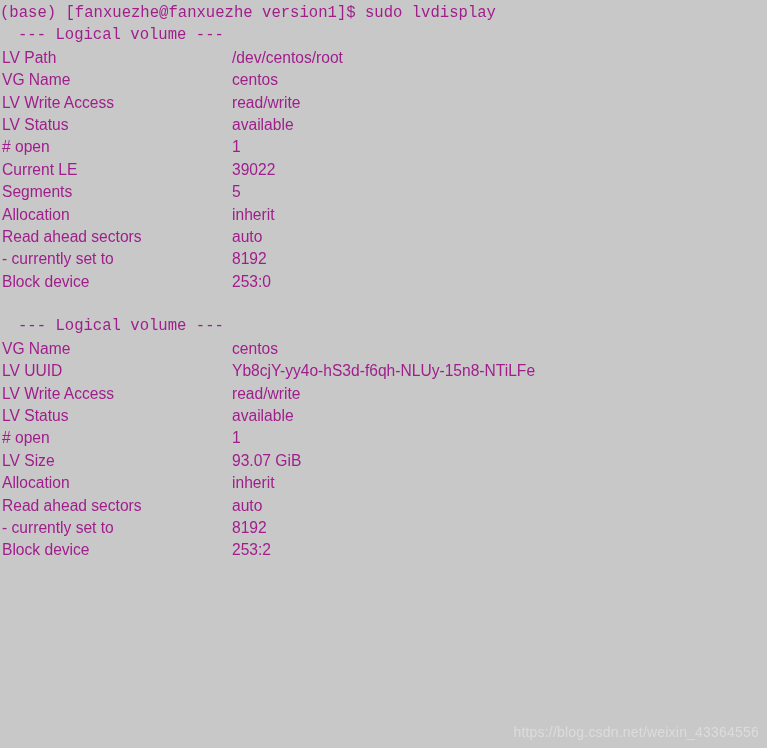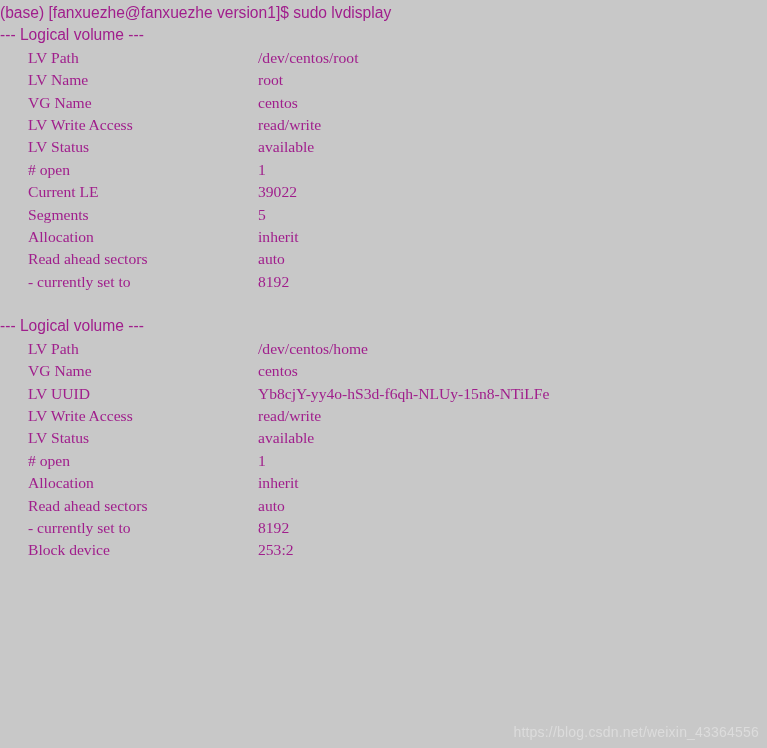--- a/index.html
+++ b/index.html
@@ -25,47 +25,47 @@
   }
 
   .line {
     display: block;
     height: 22.4px;
     line-height: 22.4px;
     white-space: pre;
     font-size: 15.6px;
     letter-spacing: 0px;
     color: #a01e8c;
-    font-family: Liberation Sans, sans-serif;
+    font-family: Liberation Mono, monospace;
   }
 
   
   .line.prompt {
     padding-left: 0px;
   }
 
   
   .line.body {
-    padding-left: 0;
+    padding-left: 18px;
   }
 
   .line.blank {
     color: transparent;
   }
 
   
   .row {
     display: block;
     height: 22.4px;
     line-height: 22.4px;
     font-size: 15.6px;
     color: #a01e8c;
     white-space: pre;
-    padding-left: 28px;
-    font-family: Liberation Serif, serif;
+    padding-left: 2px;
+    font-family: Liberation Sans, sans-serif;
   }
   .row .k {
     display: inline-block;
     width: 230px;
     white-space: pre;
     overflow: visible;
   }
   .row .v {
     white-space: pre;
   }
@@ -85,38 +85,38 @@
 </head>
 <body>
 
 <div id="terminal">
 
   <div class="line prompt">(base) [fanxuezhe@fanxuezhe version1]$ sudo lvdisplay</div>
 
   <div id="output">
       <div class="line body">--- Logical volume ---</div>
       <div class="row"><span class="k">LV Path</span><span class="v">/dev/centos/root</span></div>
-      <div class="row"><span class="k">LV Name</span><span class="v">root</span></div>
       <div class="row"><span class="k">VG Name</span><span class="v">centos</span></div>
       <div class="row"><span class="k">LV Write Access</span><span class="v">read/write</span></div>
       <div class="row"><span class="k">LV Status</span><span class="v">available</span></div>
       <div class="row"><span class="k"># open</span><span class="v">1</span></div>
       <div class="row"><span class="k">Current LE</span><span class="v">39022</span></div>
       <div class="row"><span class="k">Segments</span><span class="v">5</span></div>
       <div class="row"><span class="k">Allocation</span><span class="v">inherit</span></div>
       <div class="row"><span class="k">Read ahead sectors</span><span class="v">auto</span></div>
       <div class="row"><span class="k">- currently set to</span><span class="v">8192</span></div>
+      <div class="row"><span class="k">Block device</span><span class="v">253:0</span></div>
       <div class="line blank"> </div>
       <div class="line body">--- Logical volume ---</div>
-      <div class="row"><span class="k">LV Path</span><span class="v">/dev/centos/home</span></div>
       <div class="row"><span class="k">VG Name</span><span class="v">centos</span></div>
       <div class="row"><span class="k">LV UUID</span><span class="v">Yb8cjY-yy4o-hS3d-f6qh-NLUy-15n8-NTiLFe</span></div>
       <div class="row"><span class="k">LV Write Access</span><span class="v">read/write</span></div>
       <div class="row"><span class="k">LV Status</span><span class="v">available</span></div>
       <div class="row"><span class="k"># open</span><span class="v">1</span></div>
+      <div class="row"><span class="k">LV Size</span><span class="v">93.07 GiB</span></div>
       <div class="row"><span class="k">Allocation</span><span class="v">inherit</span></div>
       <div class="row"><span class="k">Read ahead sectors</span><span class="v">auto</span></div>
       <div class="row"><span class="k">- currently set to</span><span class="v">8192</span></div>
       <div class="row"><span class="k">Block device</span><span class="v">253:2</span></div>
     </div>
 
   <div id="watermark">https://blog.csdn.net/weixin_43364556</div>
 </div>
 
 </body></html>

